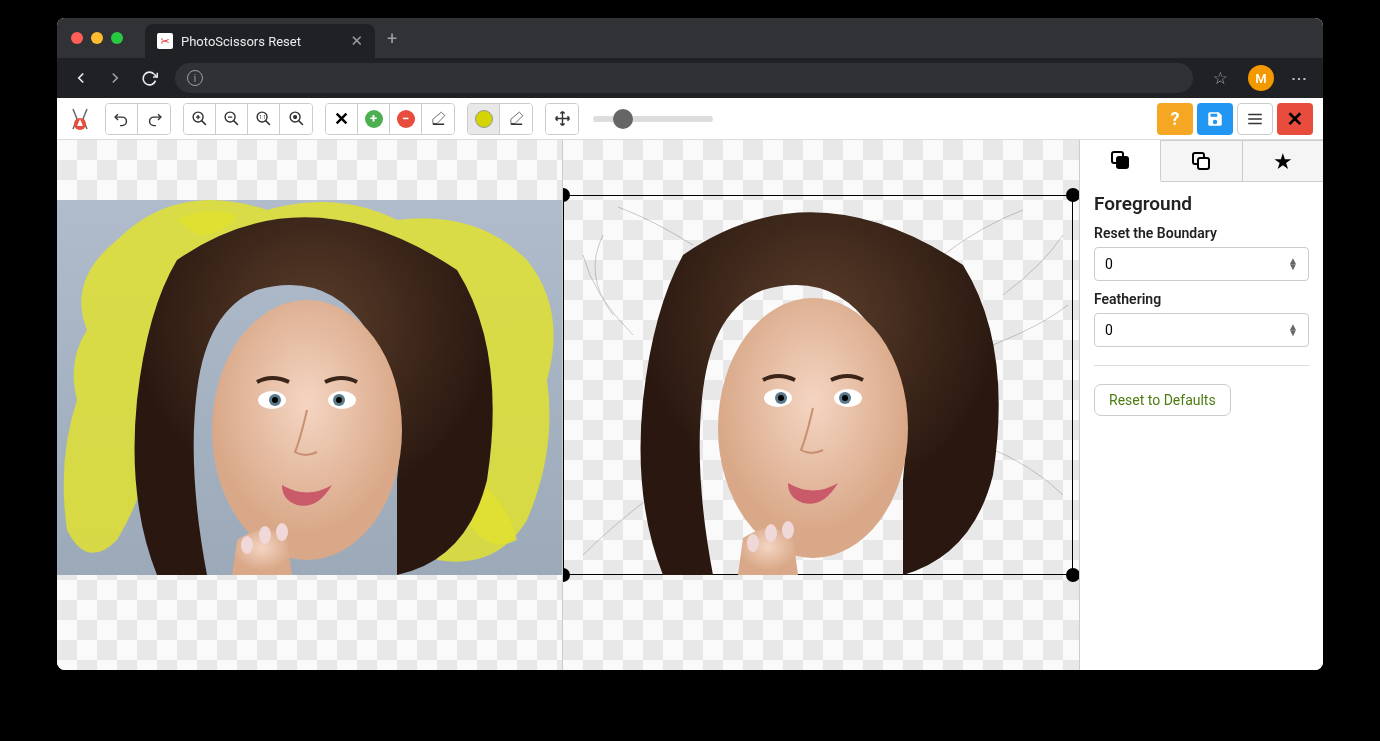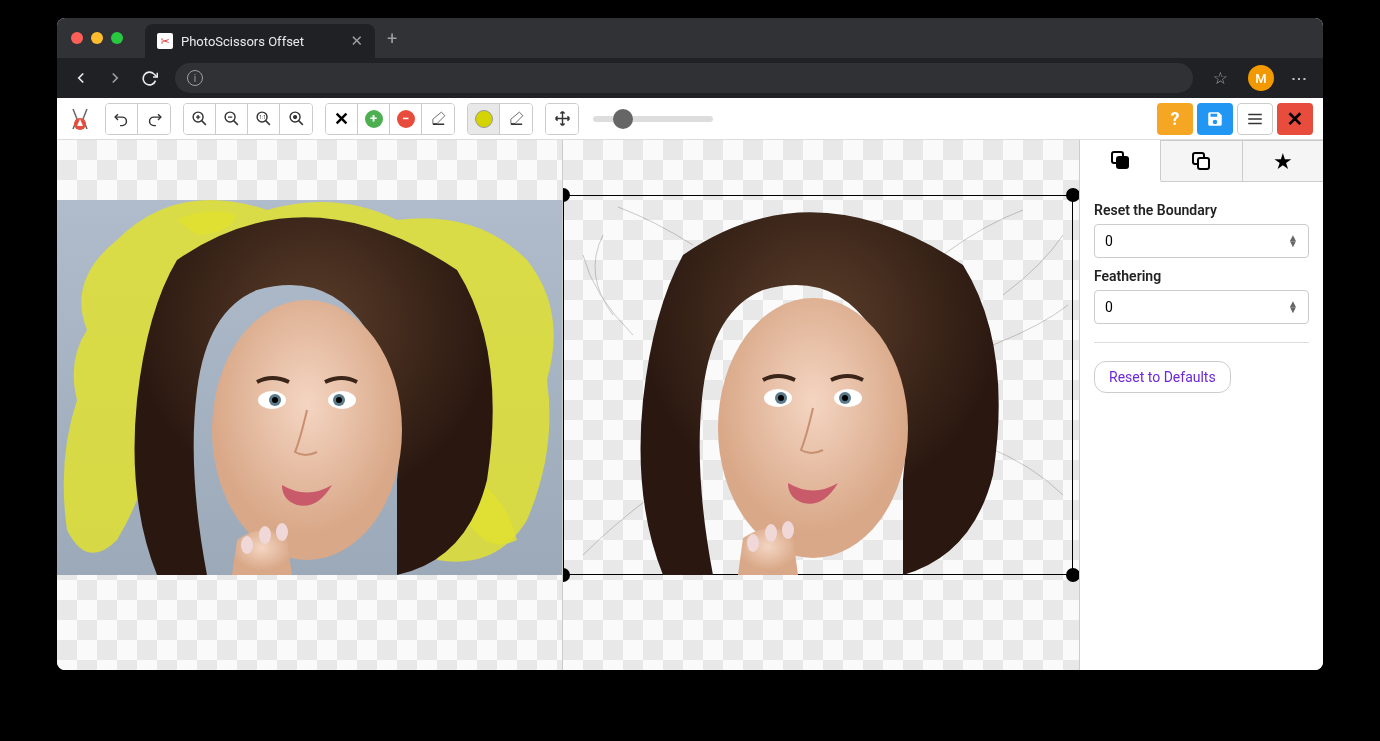--- a/index.html
+++ b/index.html
@@ -64,21 +64,21 @@
   .ptab{flex:1;display:flex;align-items:center;justify-content:center;cursor:pointer;font-size:18px;border-right:1px solid #ccc;border-top:1px solid #ccc}
   .ptab:last-child{border-right:none}
   .ptab.active{border-bottom:2px solid #fff;background:#fff;border-top:none;margin-bottom:-1px}
   .ptab:not(.active){background:#f5f5f5}
   .panel-body{padding:10px 14px}
   .panel-title{font-size:19px;font-weight:600;margin-bottom:10px;color:#222}
   .field-label{font-size:14px;font-weight:600;margin:10px 0 6px;color:#222}
   .select-box{width:100%;height:34px;border:1px solid #ccc;border-radius:4px;padding:0 10px;font-size:14px;display:flex;align-items:center;justify-content:space-between;cursor:pointer;background:#fff}
   .select-arrows{font-size:10px;color:#666;line-height:6px}
   .divider{height:1px;background:#ddd;margin:18px 0}
-  .reset-btn{padding:7px 14px;border:1px solid #ccc;border-radius:12px;background:#fff;font-size:14px;cursor:pointer;color:#6d28d9}
+  .reset-btn{padding:7px 14px;border:1px solid #ccc;border-radius:7px;background:#fff;font-size:14px;cursor:pointer;color:#4d7c0f}
   
   .crop-handle{position:absolute;width:14px;height:14px;background:#000;border-radius:50%}
   .crop-box{position:absolute;border:1px solid #000}
   
   .icon-circle{width:18px;height:18px;border-radius:50%;display:flex;align-items:center;justify-content:center;color:#fff;font-weight:bold;font-size:13px}
   .ic-green{background:#4caf50}
   .ic-red{background:#e74c3c}
   .ic-yellow{background:#d4d400;border:1px solid #999}
   svg.tb-svg{width:17px;height:17px}
   .layers-icon{position:relative;width:18px;height:18px}
@@ -92,21 +92,21 @@
 <div class="window">
 
   <div class="titlebar">
     <div class="traffic">
       <span class="t-red"></span>
       <span class="t-yel"></span>
       <span class="t-grn"></span>
     </div>
     <div class="tab">
       <span class="tab-favicon">✂</span>
-      <span class="tab-title">PhotoScissors Offset</span>
+      <span class="tab-title">PhotoScissors Reset</span>
       <span class="tab-close">✕</span>
     </div>
     <span class="newtab">+</span>
   </div>
 
   <div class="navbar">
     <div class="nav-btn enabled">
       <svg width="18" height="18" viewBox="0 0 24 24" fill="none" stroke="currentColor" stroke-width="2.2">
           <path d="M15 18l-6-6 6-6"></path>
         </svg>
@@ -352,20 +352,21 @@
           <div class="layers-icon outline">
               <div class="back"></div>
               <div class="front"></div>
             </div>
         </div>
         <div class="ptab">
           <span style="font-size:22px">★</span>
         </div>
       </div>
       <div class="panel-body">
+        <div class="panel-title">Foreground</div>
         <div class="field-label">Reset the Boundary</div>
         <div class="select-box">
           <span>0</span>
           <span class="select-arrows">▲<br>▼</span>
         </div>
         <div class="field-label">Feathering</div>
         <div class="select-box">
           <span>0</span>
           <span class="select-arrows">▲<br>▼</span>
         </div>

